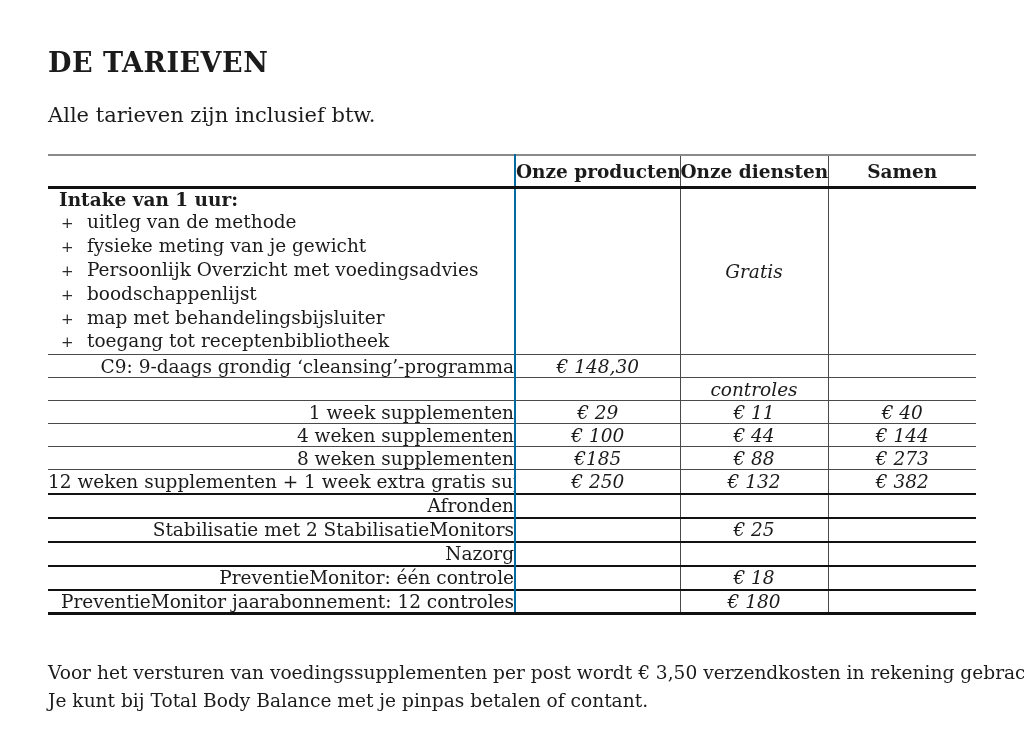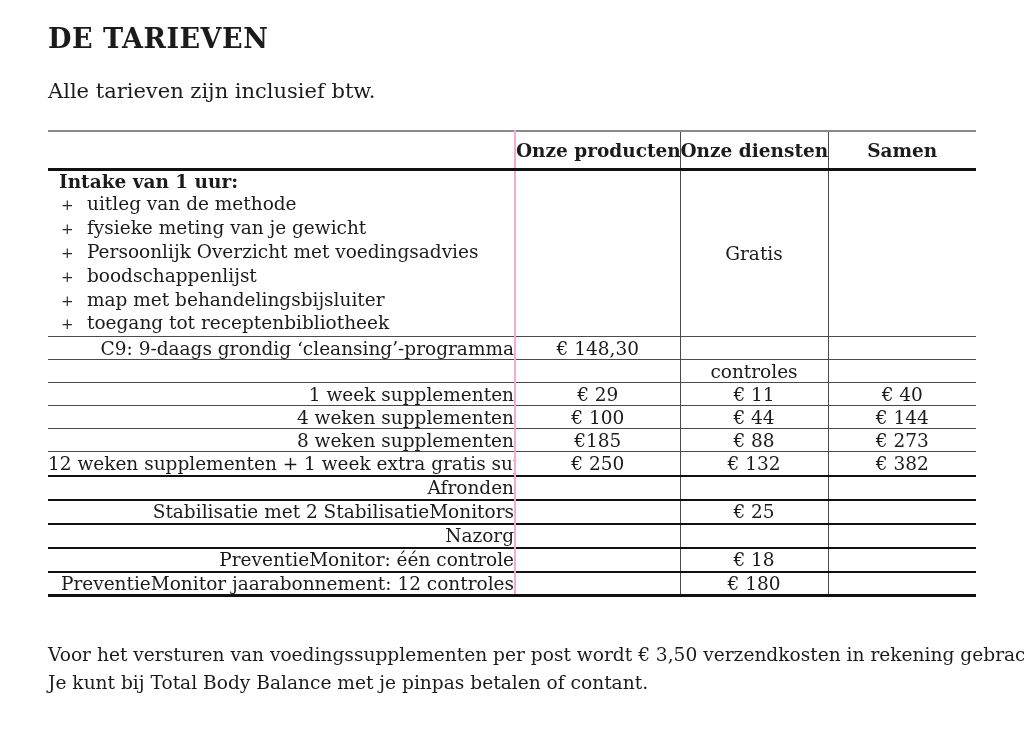--- a/index.html
+++ b/index.html
@@ -8,21 +8,21 @@
     background: #ffffff;
   }
   body {
     width: 1024px;
     height: 736px;
     overflow: hidden;
     font-family: "DejaVu Serif", "Liberation Serif", serif;
     color: #1b1b1b;
   }
   .page {
-    padding: 24px 48px 0 48px;
+    padding: 48px 48px 0 48px;
     box-sizing: border-box;
   }
   .title {
     font-size: 27px;
     font-weight: bold;
     letter-spacing: 0.5px;
     margin: 0;
     line-height: 1.1;
   }
   .subtitle {
@@ -39,32 +39,32 @@
   }
   table.rates td, table.rates th {
     font-size: 18.5px;
     font-weight: normal;
     padding: 0;
     vertical-align: middle;
     overflow: hidden;
     white-space: nowrap;
   }
   
-  td.c1, th.c1 { border-right: 2px solid #f9a8d4; }
+  td.c1, th.c1 { border-right: 2px solid #0369a1; }
   td.c2, th.c2 { border-right: 1.5px solid #4a4a4a; }
   td.c3, th.c3 { border-right: 1.5px solid #4a4a4a; }
   
-  tr.head { height: 39px; border-bottom: 3px solid #111111; }
+  tr.head { height: 33px; border-bottom: 3px solid #111111; }
   tr.head th { font-weight: bold; text-align: center; }
   
   tr.thin  { height: 23px; border-bottom: 1.5px solid #4a4a4a; }
   tr.thick { height: 24px; border-bottom: 2.5px solid #111111; }
   tr.last  { border-bottom: 3px solid #111111; }
   td.lbl { text-align: right; padding-left: 11px; }
-  td.num { text-align: center; }
+  td.num { text-align: center; font-style: italic; }
   .bold { font-weight: bold; }
   
   tr.intake-row { border-bottom: 1.5px solid #4a4a4a; }
   td.intake-cell { vertical-align: top; padding: 3px 0 4px 0; }
   .intake-heading {
     font-weight: bold;
     padding-left: 11px;
     line-height: 22px;
     white-space: nowrap;
   }

